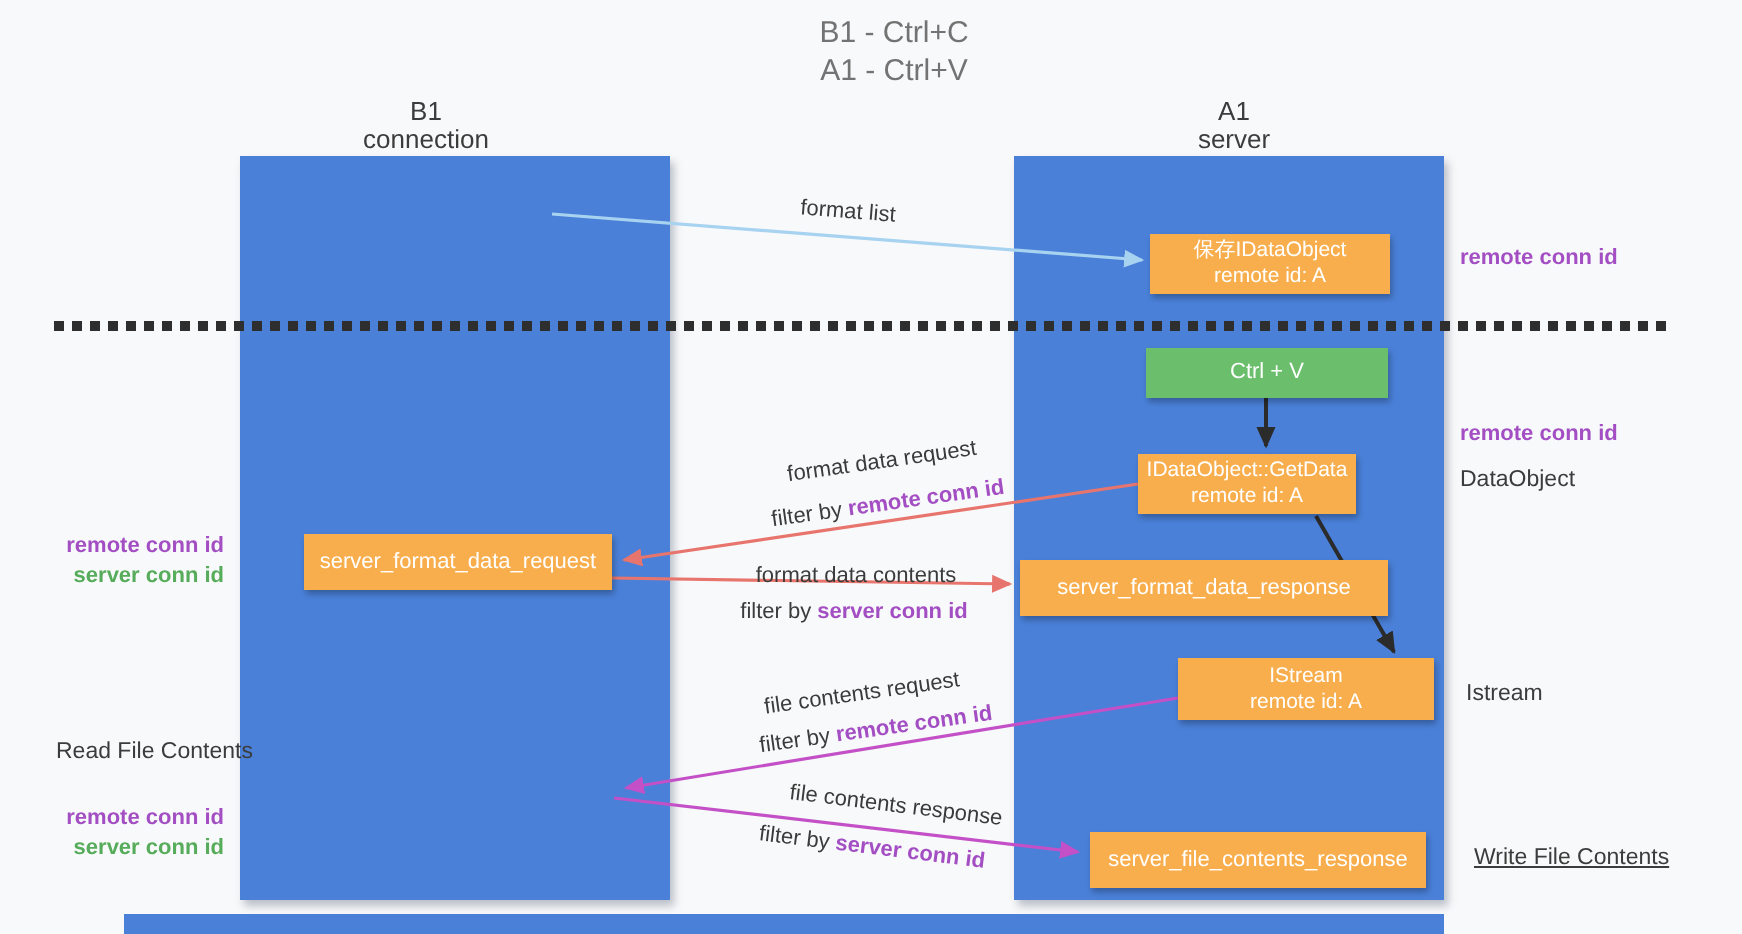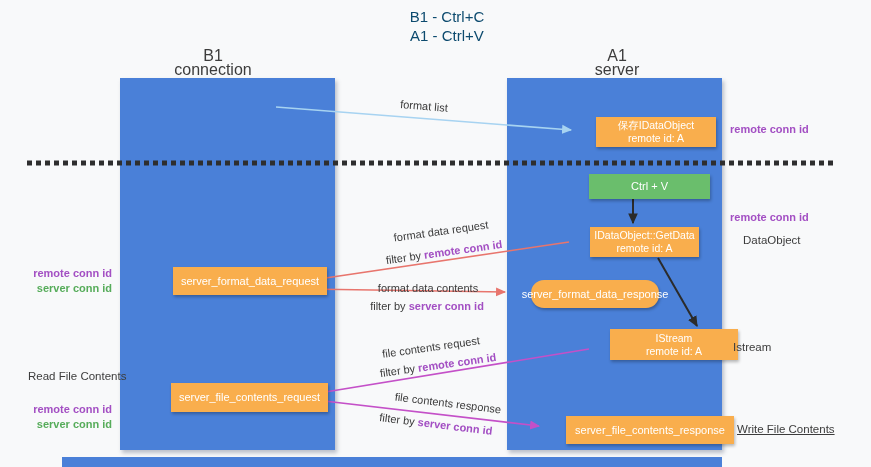--- a/index.html
+++ b/index.html
@@ -4,44 +4,44 @@
 <style>
   * { margin:0; padding:0; box-sizing:border-box; }
   body { background:#e8e8e8; font-family:"Liberation Sans", sans-serif; }
   .canvas {
     position:relative; width:871px; height:467px;
     background:#f8f9fa; overflow:hidden;
     font-family:"Liberation Sans", sans-serif;
   }
   .title {
     position:absolute; left:447px; top:7px; transform:translateX(-50%);
-    text-align:center; font-size:15px; line-height:19px; color:#0c4a6e;
+    text-align:center; font-size:15px; line-height:19px; color:#737373;
   }
   .lane-header {
     position:absolute; top:49px; transform:translateX(-50%);
-    text-align:center; font-size:16px; line-height:14px; color:#3c3c3c;
+    text-align:center; font-size:13px; line-height:14px; color:#3c3c3c;
   }
   .lane {
     position:absolute; top:78px; width:215px; height:372px;
     background:#4a80d8; box-shadow:2px 3px 4px rgba(110,120,140,.45);
   }
   .bottom-bar {
     position:absolute; left:62px; top:457px; width:660px; height:10px;
     background:#4a80d8;
   }
   svg.overlay { position:absolute; left:0; top:0; z-index:3; }
   .node {
     position:absolute; z-index:4;
     display:flex; flex-direction:column; align-items:center; justify-content:center;
     color:#ffffff; font-size:11px; line-height:13px; text-align:center;
     box-shadow:1px 2px 3px rgba(0,0,0,.28);
   }
   .node.small { font-size:10.5px; }
   .green  { background:#6abe6c; }
-  .orange { background:#f9ae4d;margin-left:21px; }
+  .orange { background:#f9ae4d; }
   .elabel {
     position:absolute; z-index:5; font-size:11px; color:#3b3b3b; white-space:nowrap;
   }
   .side {
     position:absolute; z-index:5; font-size:11.5px; color:#3c3c3c; white-space:nowrap;
   }
   .purple   { color:#a34fc3; font-weight:bold; }
   .greentxt { color:#56ac5a; font-weight:bold; }
   .rightcol { text-align:right; }
   .rightcol div { line-height:15px; font-size:11px; }
@@ -101,45 +101,42 @@
 
     <line x1="307" y1="399" x2="539" y2="426" stroke="#c450c8" stroke-width="1.6" marker-end="url(#m-mag)"></line>
   </svg>
 
 
   <div class="node orange small" style="left:575px;top:117px;width:120px;height:30px;">
     <span>保存IDataObject</span>
     <span>remote id: A</span>
   </div>
 
-  <div class="node green" style="left:573px;top:174px;width:121px;height:25px;margin-left:16px;">
+  <div class="node green" style="left:573px;top:174px;width:121px;height:25px;">
     <span>Ctrl + V</span>
   </div>
 
   <div class="node orange small" style="left:569px;top:227px;width:109px;height:30px;">
     <span>IDataObject::GetData</span>
     <span>remote id: A</span>
   </div>
 
   <div class="node orange" style="left:152px;top:267px;width:154px;height:28px;">
     <span>server_format_data_request</span>
   </div>
 
-  <div class="node orange" style="left:510px;top:280px;width:128px;height:28px;border-radius:13px;">
+  <div class="node orange" style="left:510px;top:280px;width:184px;height:28px;">
     <span>server_format_data_response</span>
   </div>
 
   <div class="node orange small" style="left:589px;top:329px;width:128px;height:31px;">
     <span>IStream</span>
     <span>remote id: A</span>
   </div>
 
-  <div class="node orange" style="left:150px;top:383px;width:157px;height:29px;">
-    <span>server_file_contents_request</span>
-  </div>
 
   <div class="node orange" style="left:545px;top:416px;width:168px;height:28px;">
     <span>server_file_contents_response</span>
   </div>
 
   <div class="elabel" style="left:424px;top:106px;transform:translate(-50%,-50%) rotate(4.5deg);">
     <span>format list</span>
   </div>
 
   <div class="elabel" style="left:441px;top:231px;transform:translate(-50%,-50%) rotate(-8deg);">
@@ -165,21 +162,21 @@
 
   <div class="elabel" style="left:448px;top:403px;transform:translate(-50%,-50%) rotate(7deg);">
     <span>file contents response</span>
   </div>
   <div class="elabel" style="left:436px;top:424px;transform:translate(-50%,-50%) rotate(7deg);">
     <span>filter by </span><span class="purple">server conn id</span>
   </div>
 
   <div class="side purple" style="left:730px;top:123px;font-size:11px;">remote conn id</div>
   <div class="side purple" style="left:730px;top:211px;font-size:11px;">remote conn id</div>
-  <div class="side" style="left:730px;top:234px;margin-left:13px;">DataObject</div>
+  <div class="side" style="left:730px;top:234px;">DataObject</div>
   <div class="side" style="left:733px;top:341px;">Istream</div>
   <div class="side" style="left:737px;top:423px;text-decoration:underline;">Write File Contents</div>
 
   <div class="side rightcol" style="left:20px;top:266px;width:92px;">
     <div class="purple">remote conn id</div>
     <div class="greentxt">server conn id</div>
   </div>
 
   <div class="side" style="left:28px;top:370px;">Read File Contents</div>
 

